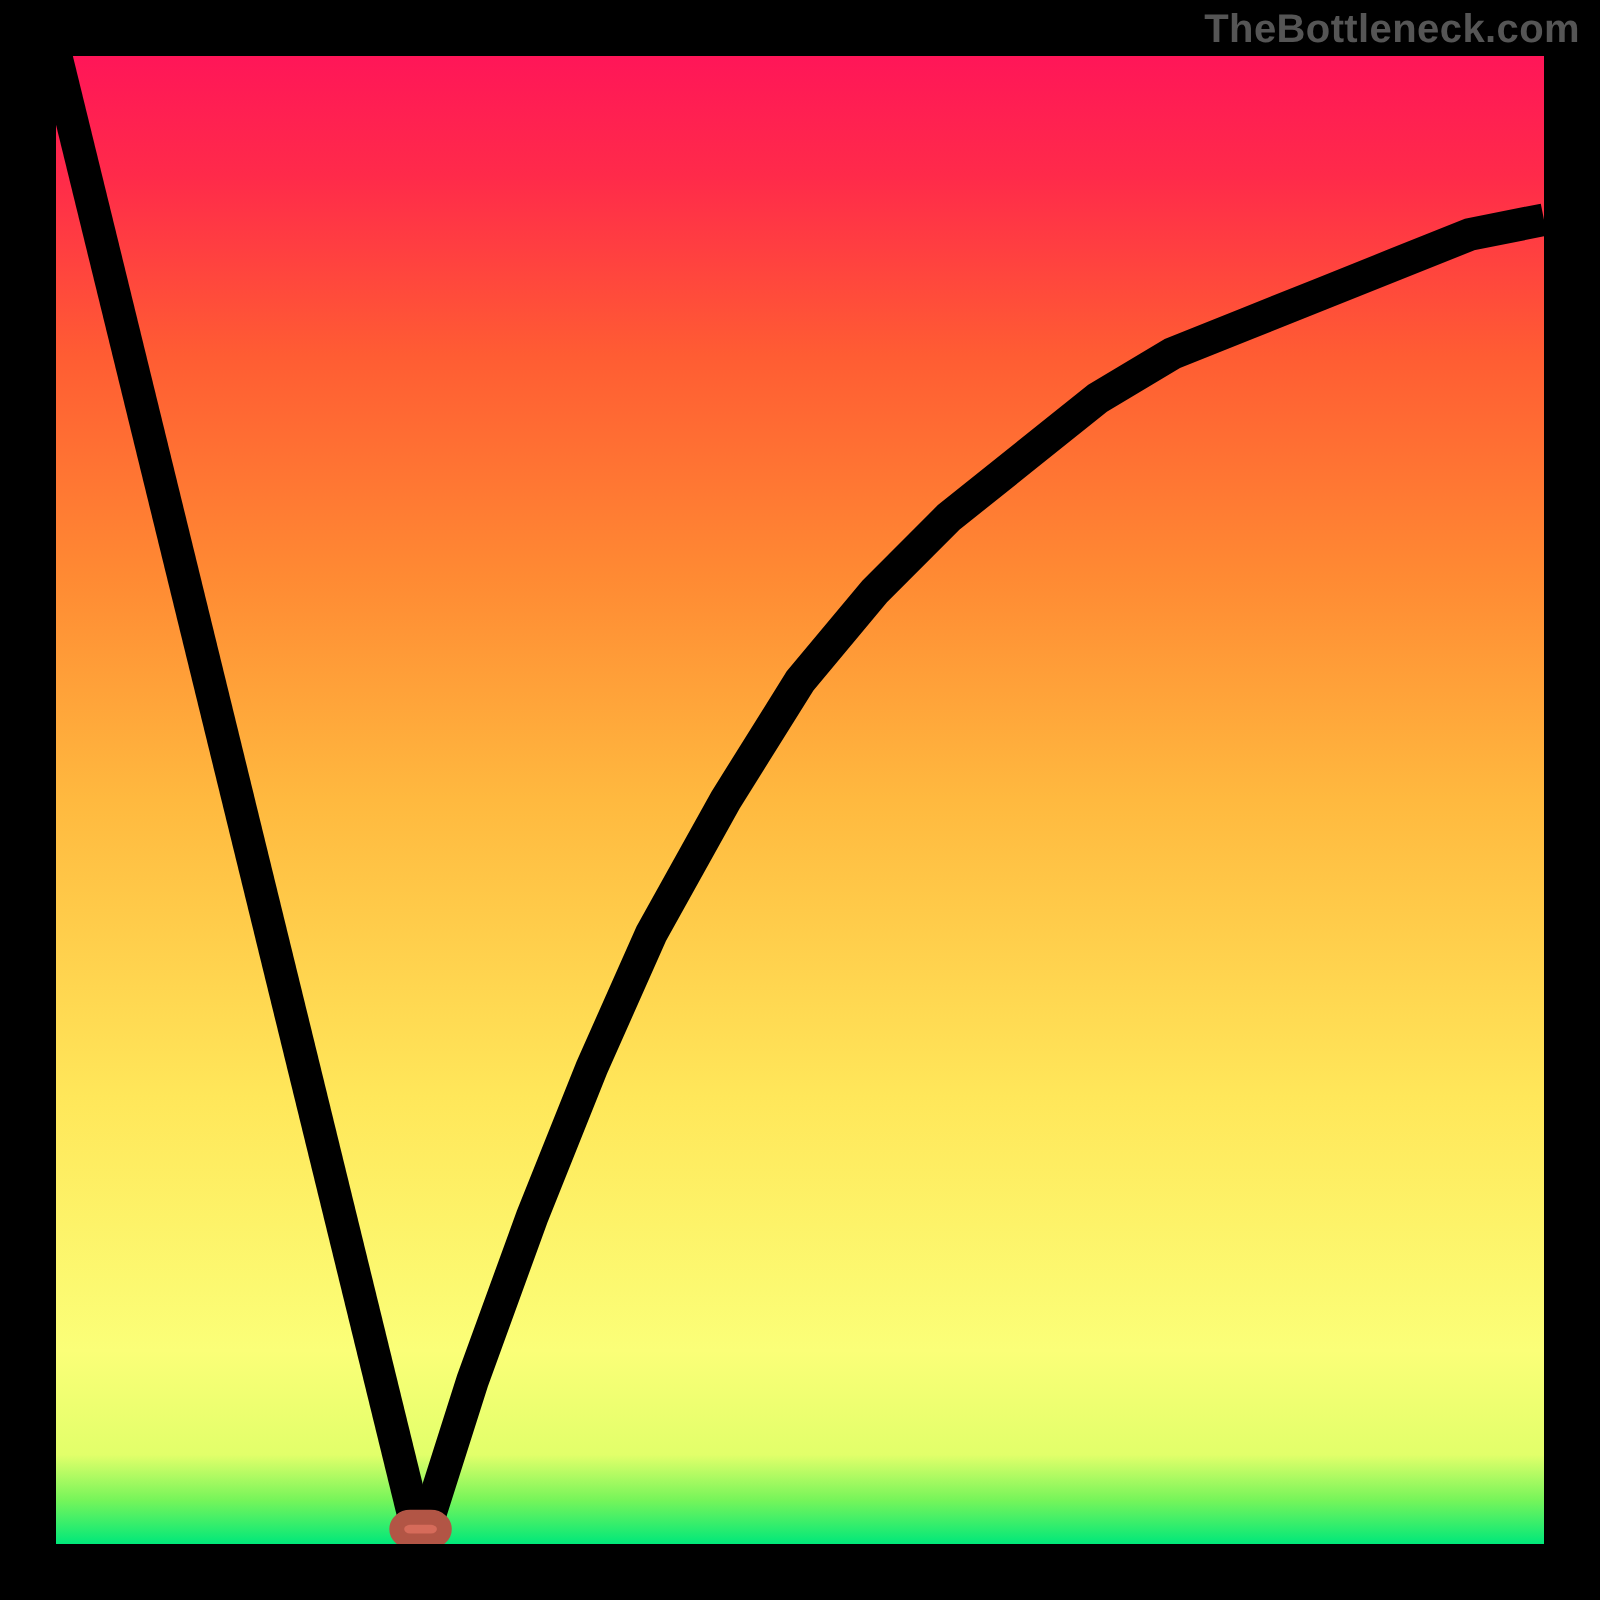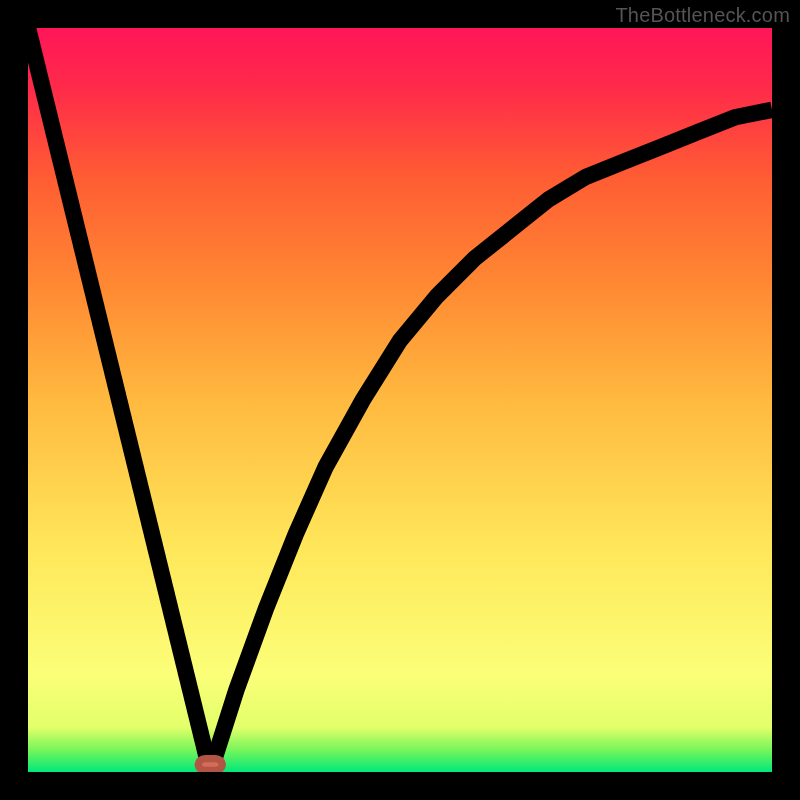--- a/index.html
+++ b/index.html
@@ -10,21 +10,21 @@
     position: relative;
     overflow: hidden;
     font-family: Arial, Helvetica, sans-serif;
   }
   .watermark {
     position: absolute;
     top: 4px;
     right: 10px;
     color: #555;
     font-size: 20px;
-    font-weight: 400;
+    font-weight: 700;
     z-index: 50;
     letter-spacing: 0.2px;
   }
   .plot-frame {
     position: absolute;
     
     left: 28px;
     top: 28px;
     width: 744px;
     height: 744px;

